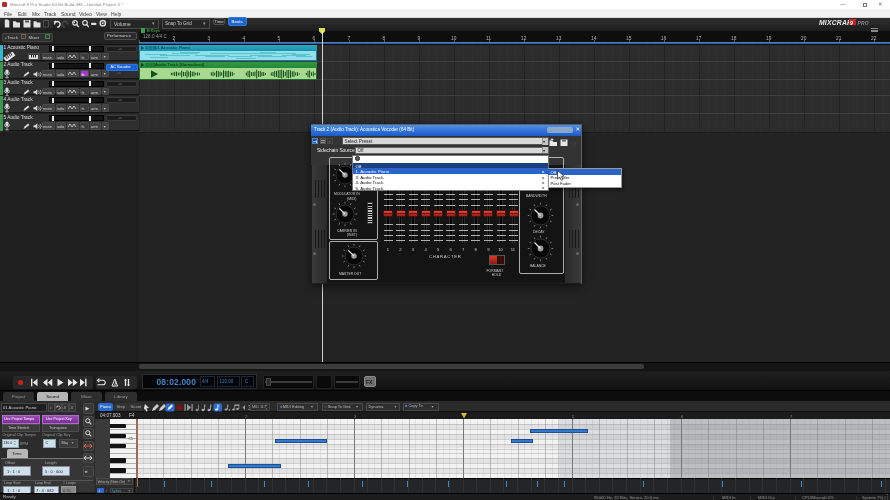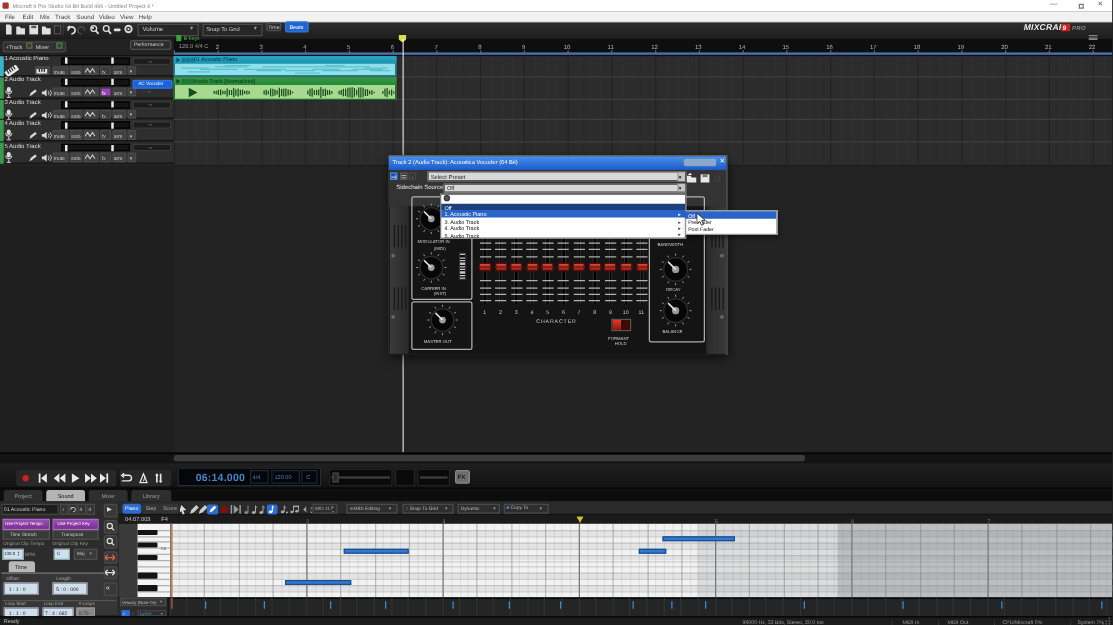--- a/index.html
+++ b/index.html
@@ -509,21 +509,21 @@
 <path d="M41 0.8v7.4l4.7-3.7z M45.8 0.8v7.4l4.7-3.7z"></path>
 <path d="M59.5 0.8v7.4h-1.4V0.8z M53 0.8v7.4l4.7-3.7z"></path>
 <path d="M71.5 2.2 h4.5 a1.8 1.8 0 0 1 0 4.5 h-5.5 m1.8 -6 l-2 1.7 l2 1.6" fill="none" stroke="#e8e8e8" stroke-width="1.1"></path>
 <path d="M85 8 L87.8 1 L90.6 8 z" fill="none" stroke="#e8e8e8" stroke-width="1"></path>
         <path d="M87.8 7 L89 3" stroke="#e8e8e8" stroke-width="0.8"></path>
 <path d="M98.5 1 v7 M101.5 1 v7" stroke="#e8e8e8" stroke-width="1.3" fill="none"></path>
         <path d="M97 2.5 l1.5 -1.7 l1.5 1.7z M100 6.5 l1.5 1.7 l1.5 -1.7z"></path>
 </g>
     </svg>
 <div style="position:absolute;left:142px;top:373.5px;width:115px;height:15.5px;background:#04060a;border:1px solid #262c33;"></div>
-<div style="position:absolute;left:156.5px;top:377.5px;font-size:8.4px;line-height:9.4px;color:#4585c8;white-space:nowrap;letter-spacing:0.2px;"><b>06:14.000</b></div>
+<div style="position:absolute;left:156.5px;top:377.5px;font-size:8.4px;line-height:9.4px;color:#4585c8;white-space:nowrap;letter-spacing:0.2px;"><b>08:02.000</b></div>
 <div style="position:absolute;left:199.5px;top:375.5px;width:15.5px;height:11.5px;border:1px solid #1e2630;"></div>
 <div style="position:absolute;left:202px;top:379px;font-size:4.5px;line-height:5.5px;color:#3f7fc2;white-space:nowrap;">4/4</div>
 <div style="position:absolute;left:216.5px;top:375.5px;width:23px;height:11.5px;border:1px solid #1e2630;"></div>
 <div style="position:absolute;left:219.5px;top:379px;font-size:4.5px;line-height:5.5px;color:#3f7fc2;white-space:nowrap;">120.00</div>
 <div style="position:absolute;left:241px;top:375.5px;width:12.5px;height:11.5px;border:1px solid #1e2630;"></div>
 <div style="position:absolute;left:245px;top:379px;font-size:4.5px;line-height:5.5px;color:#3f7fc2;white-space:nowrap;">C</div>
 <div style="position:absolute;left:263px;top:374.5px;width:51px;height:14px;background:#0a0a0a;border:1px solid #222;"></div>
 <div style="position:absolute;left:265px;top:381px;width:47px;height:1.5px;background:#3a3a3a;"></div>
 <div style="position:absolute;left:266px;top:377.5px;width:5px;height:8px;background:#2a2a2a;border:1px solid #444;"></div>
 <div style="position:absolute;left:316px;top:374.5px;width:16px;height:14px;background:#0a0a0a;border:1px solid #222;"></div>

